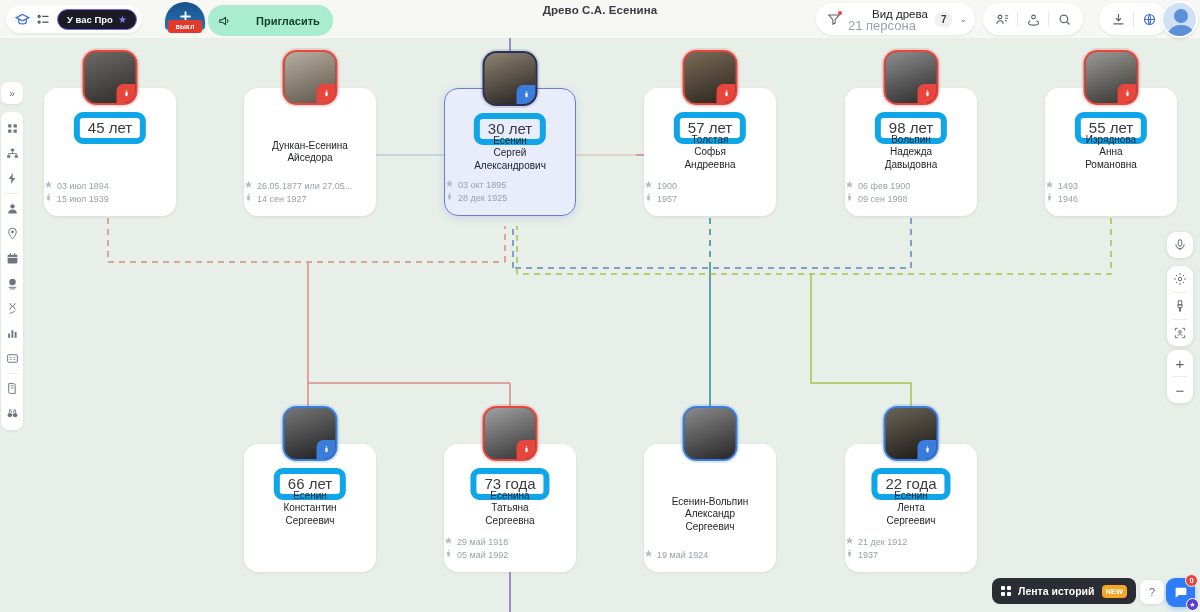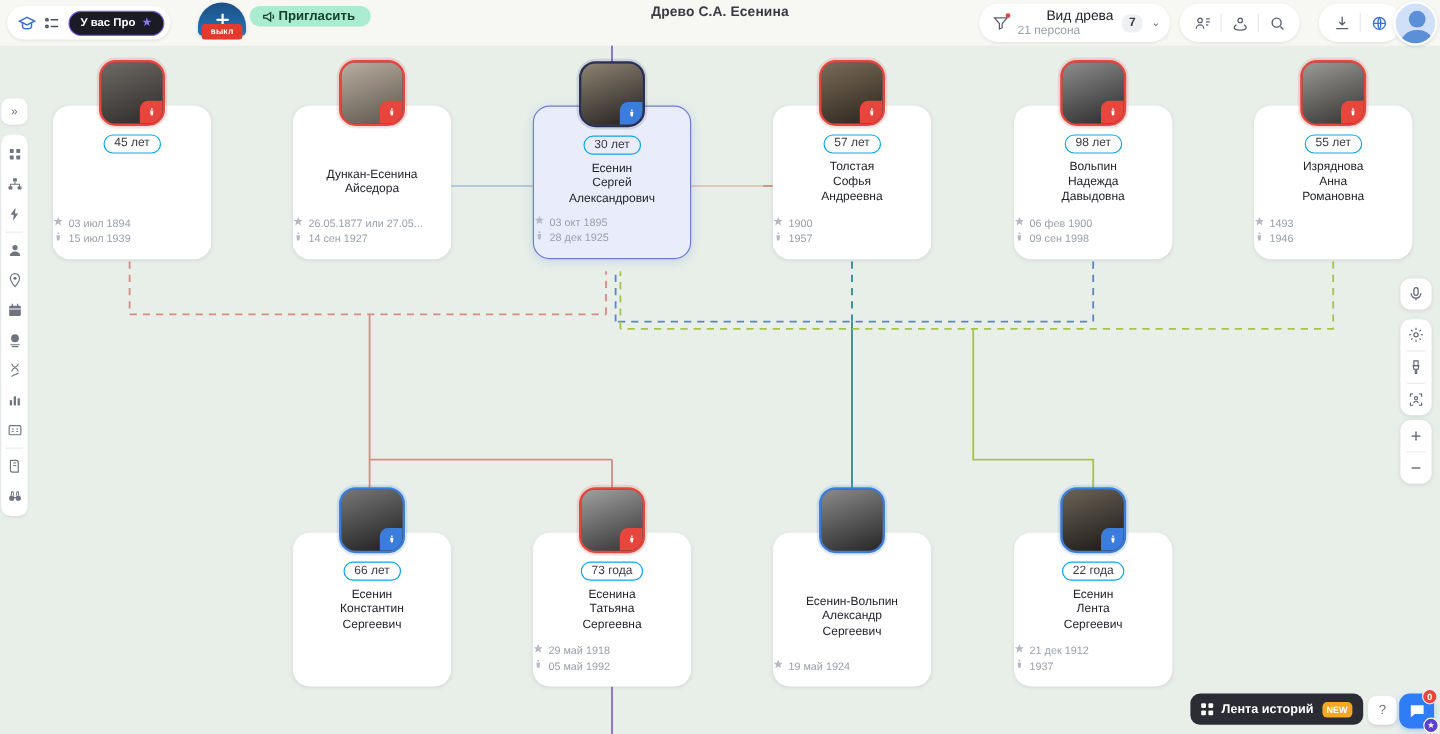--- a/index.html
+++ b/index.html
@@ -53,22 +53,22 @@
   .badge-dead {
     position:absolute; right:0; bottom:0; width:19px; height:19px;
     background:#e8453c; border-radius:7px 0 11px 0;
     display:flex; align-items:center; justify-content:center;
   }
   .badge-dead.blue { background:#3b7ddd; }
   .badge-dead svg { width:8px; height:11px; }
 
   .age {
     position:absolute; left:50%; transform:translateX(-50%); top:24px;
-    border:1px solid #0ea5e9; border-radius:9px;
-    padding:1px 8px 2px; font-size:10px; color:#3a3a44;
+    border:6px solid #0ea5e9; border-radius:9px;
+    padding:1px 8px 2px; font-size:15px; color:#3a3a44;
     background:#fff; white-space:nowrap;
   }
   .card.focus .age { background:#e9edfb; }
   .names {
     position:absolute; left:4px; right:4px; top:46px;
     text-align:center; font-size:10px; line-height:12.4px; color:#22242b;
     font-weight:400;
   }
   .card.noage .names { top:52px; }
   .dates { position:absolute; left:0; right:0; bottom:10px; text-align:center; }
@@ -124,42 +124,42 @@
   }
   #add-dome svg { width:15px; height:15px; color:#fff; }
   #add-off {
     position:absolute; left:3px; top:18px; width:34px; height:13px;
     background:#e23b2e; border-radius:3px; color:#fff;
     font-size:7px; font-weight:700; letter-spacing:.2px;
     display:flex; align-items:center; justify-content:center;
   }
 
   #invite-btn {
-    position:absolute; left:208px; top:5px; height:17px; z-index:10;
+    position:absolute; left:208px; top:5px; height:31px; z-index:10;
     background:#a9ecd0; border-radius:15px; padding:0 13px 0 10px;
-    display:flex; align-items:center; gap:0;
+    display:flex; align-items:center; gap:24px;
     font-size:11px; font-weight:700; color:#15402e;
   }
   #invite-btn svg { width:14px; height:14px; }
 
   
   #view-pill {
     position:absolute; right:225px; top:3px; height:32px; z-index:10;
     background:#fff; border-radius:17px; padding:0 8px 0 11px;
     display:flex; align-items:center; gap:7px;
     box-shadow:0 1px 3px rgba(0,0,0,.09);
   }
   #view-pill .filter { color:#5b6070; position:relative; display:flex; }
   #view-pill .filter svg { width:14px; height:14px; }
   #view-pill .dot {
     position:absolute; right:-1px; top:-1px; width:4px; height:4px;
     background:#e8453c; border-radius:50%;
   }
   .vp-title { font-size:11.5px; font-weight:400; color:#22242b; line-height:13px;margin-left:24px; }
-  .vp-sub { font-size:10px; color:#9aa0ab; line-height:10px; }
+  .vp-sub { font-size:13px; color:#9aa0ab; line-height:10px; }
   #gen-count {
     background:#eef0f4; border-radius:6px; padding:2px 6px;
     font-size:10px; color:#3a3a44; font-weight:600;
   }
   #view-pill .chev { color:#6b7280; font-size:9px; }
 
   #tools-pill {
     position:absolute; right:117px; top:3px; height:32px; z-index:10;
     background:#fff; border-radius:17px; padding:0 4px;
     display:flex; align-items:center;

